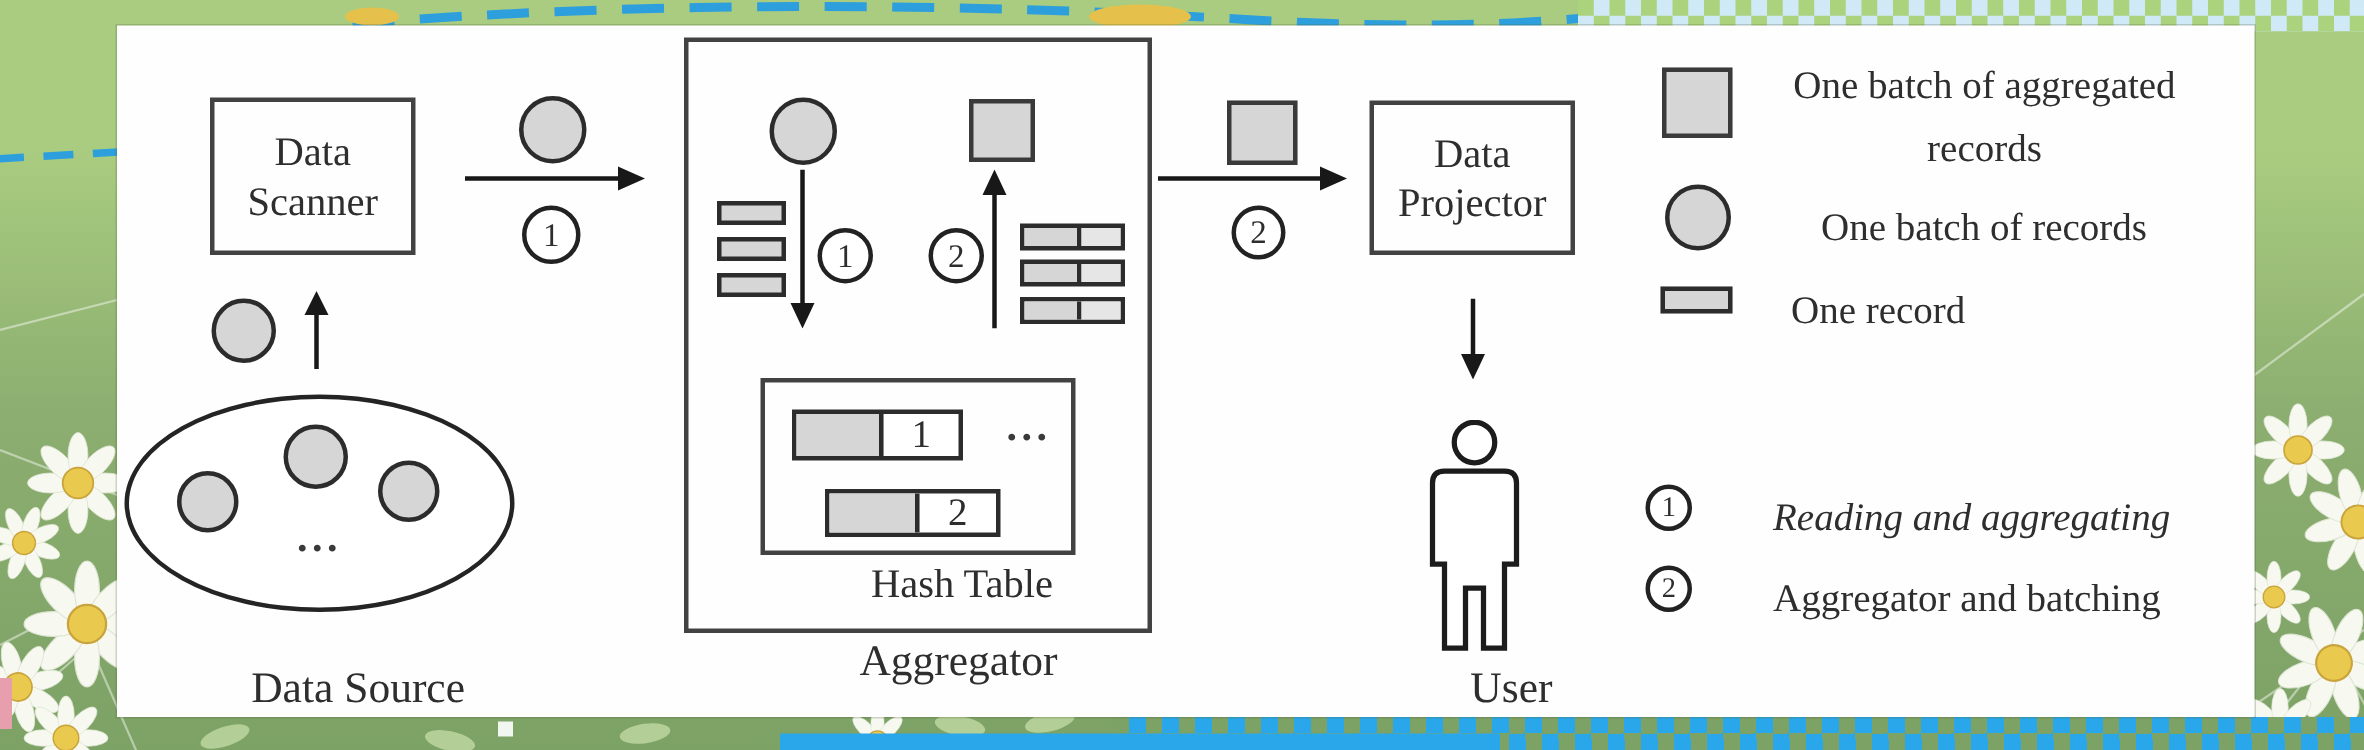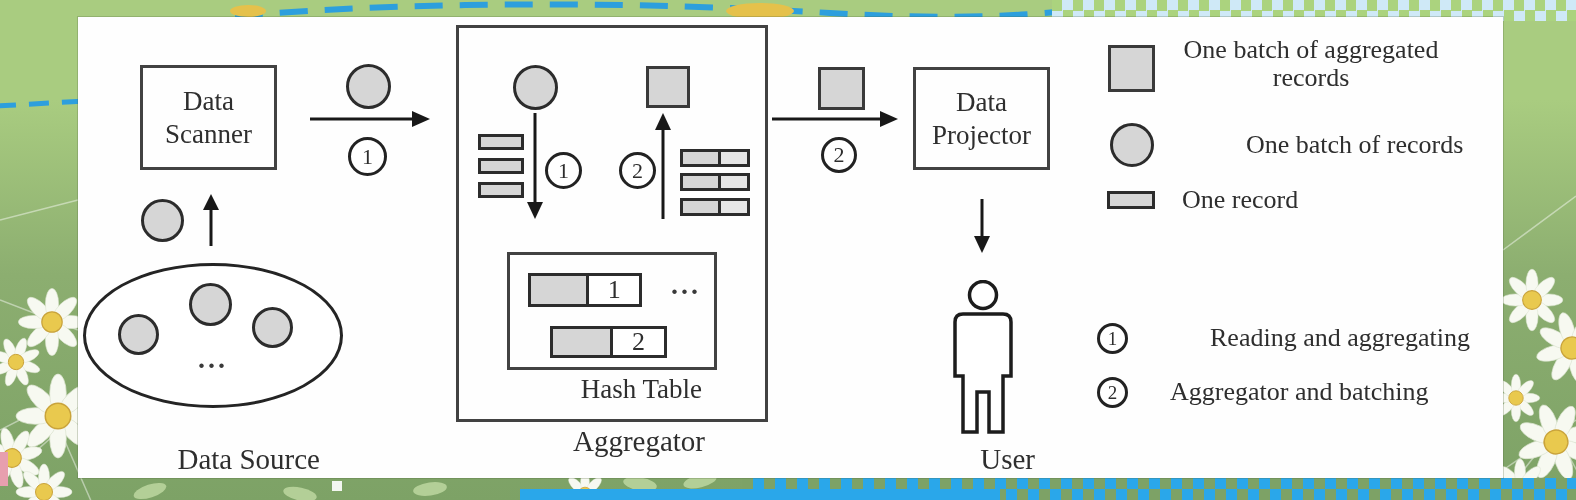--- a/index.html
+++ b/index.html
@@ -43,21 +43,21 @@
   .rec { background: var(--shape-fill,#d6d6d6); border: 3px solid #2c2c2c; }
   .rec-split { border: 3px solid #2c2c2c; display: flex; }
   .rec-split .a { width: 60%; background: var(--shape-fill,#d6d6d6); border-right: 3px solid #2c2c2c; }
   .rec-split .b { flex: 1; background: var(--shape-fill-light,#e6e6e6); }
   .hash-entry { border: 3px solid #2c2c2c; display: flex; background:#fff; }
   .hash-entry .a { width: 54%; background: var(--shape-fill,#d6d6d6); border-right: 3px solid #2c2c2c; }
   .hash-entry .b { flex: 1; display: flex; align-items: center; justify-content: center; font-size: 26px; }
   .ellipse { border: 3px solid #242424; border-radius: 50%; background: #fff; }
   .lbl { text-align: right; font-size: 29px; white-space: nowrap; }
   .lbl.md { font-size: 27px; }
-  .legend-text { font-size: 26px; line-height: 28px; white-space: nowrap; }
+  .legend-text { font-size: 26px; line-height: 42px; white-space: nowrap; margin-left: 12px; }
   .legend-text.wrap { white-space: normal; text-align: center; }
   .dots { font-size: 28px; letter-spacing: 3px; text-align: center; font-weight: bold; color:#3a3a3a; }
   svg.arrow line     { stroke: #181818; stroke-width: 3px; }
   svg.arrow polygon  { fill: #181818; }
 </style>
 </head>
 <body>
 
 <div id="stage">
 
@@ -131,21 +131,21 @@
     <svg class="abs arrow" style="left:124px;top:177px;" width="18" height="52">
       <line x1="9" y1="52" x2="9" y2="14"></line>
         <polygon points="1,16 9,0 17,16"></polygon>
     </svg>
 
     <div class="abs ellipse" style="left:5px;top:246px;width:260px;height:145px;"></div>
     <div class="abs circ" style="left:40px;top:297px;width:41px;height:41px;"></div>
     <div class="abs circ" style="left:111px;top:266px;width:43px;height:43px;"></div>
     <div class="abs circ" style="left:174px;top:290px;width:41px;height:41px;"></div>
     <div class="abs dots" style="left:104px;top:326px;width:62px;">...</div>
-    <div class="abs lbl" style="left:52px;top:426px;width:190px;">Data Source</div>
+    <div class="abs lbl" style="left:42px;top:426px;width:190px;">Data Source</div>
 
     <svg class="abs arrow" style="left:232px;top:92px;" width="120" height="20">
       <line x1="0" y1="10" x2="102" y2="10"></line>
         <polygon points="102,2 120,10 102,18"></polygon>
     </svg>
     <div class="abs circ" style="left:268px;top:47px;width:45px;height:45px;"></div>
     <div class="abs badge" style="left:270px;top:120px;width:39px;height:39px;">1</div>
 
     <div class="abs box" style="left:378px;top:8px;width:312px;height:397px;"></div>
     <div class="abs circ" style="left:435px;top:48px;width:45px;height:45px;"></div>
@@ -208,24 +208,24 @@
     <svg class="abs" style="left:872px;top:263px;" width="66" height="158" viewBox="0 0 66 158">
       <circle cx="33" cy="15" r="13.5" fill="#fff" stroke="#1c1c1c" stroke-width="3.5"></circle>
       <path d="M5,96 V42 Q5,34 13,34 H53 Q61,34 61,42 V96 H53 V152 H39 V112 H27 V152 H13 V96 Z" fill="#fff" stroke="#1c1c1c" stroke-width="3.5"></path>
     </svg>
     <div class="abs lbl" style="left:853px;top:426px;width:104px;">User</div>
 
     <div class="abs sq" style="left:1030px;top:28px;width:47px;height:47px;"></div>
     <div class="abs legend-text wrap" style="left:1092px;top:19px;width:282px;">One batch of aggregated records</div>
 
     <div class="abs circ" style="left:1032px;top:106px;width:44px;height:44px;"></div>
-    <div class="abs legend-text" style="left:1168px;top:114px;">One batch of records</div>
+    <div class="abs legend-text" style="left:1124px;top:114px;">One batch of records</div>
 
     <div class="abs rec" style="left:1029px;top:174px;width:48px;height:18px;"></div>
     <div class="abs legend-text" style="left:1104px;top:169px;">One record</div>
 
     <div class="abs badge sm" style="left:1019px;top:306px;width:31px;height:31px;">1</div>
-    <div class="abs legend-text" style="left:1132px;top:307px;">Reading and aggregating</div>
+    <div class="abs legend-text" style="left:1092px;top:307px;font-style:italic;">Reading and aggregating</div>
 
     <div class="abs badge sm" style="left:1019px;top:360px;width:31px;height:31px;">2</div>
     <div class="abs legend-text" style="left:1092px;top:361px;">Aggregator and batching</div>
   </div>
 </div>
 
 </body></html>

